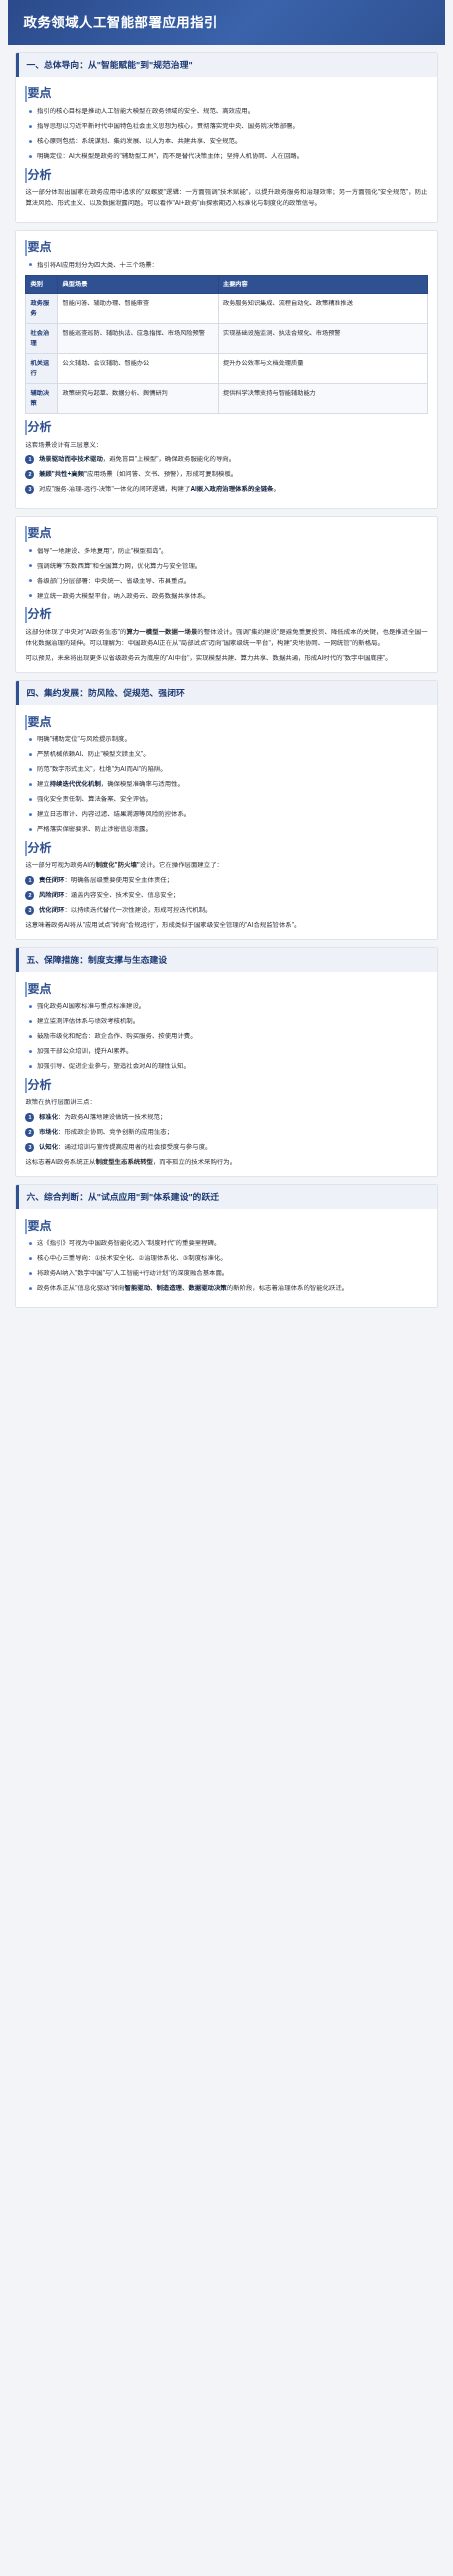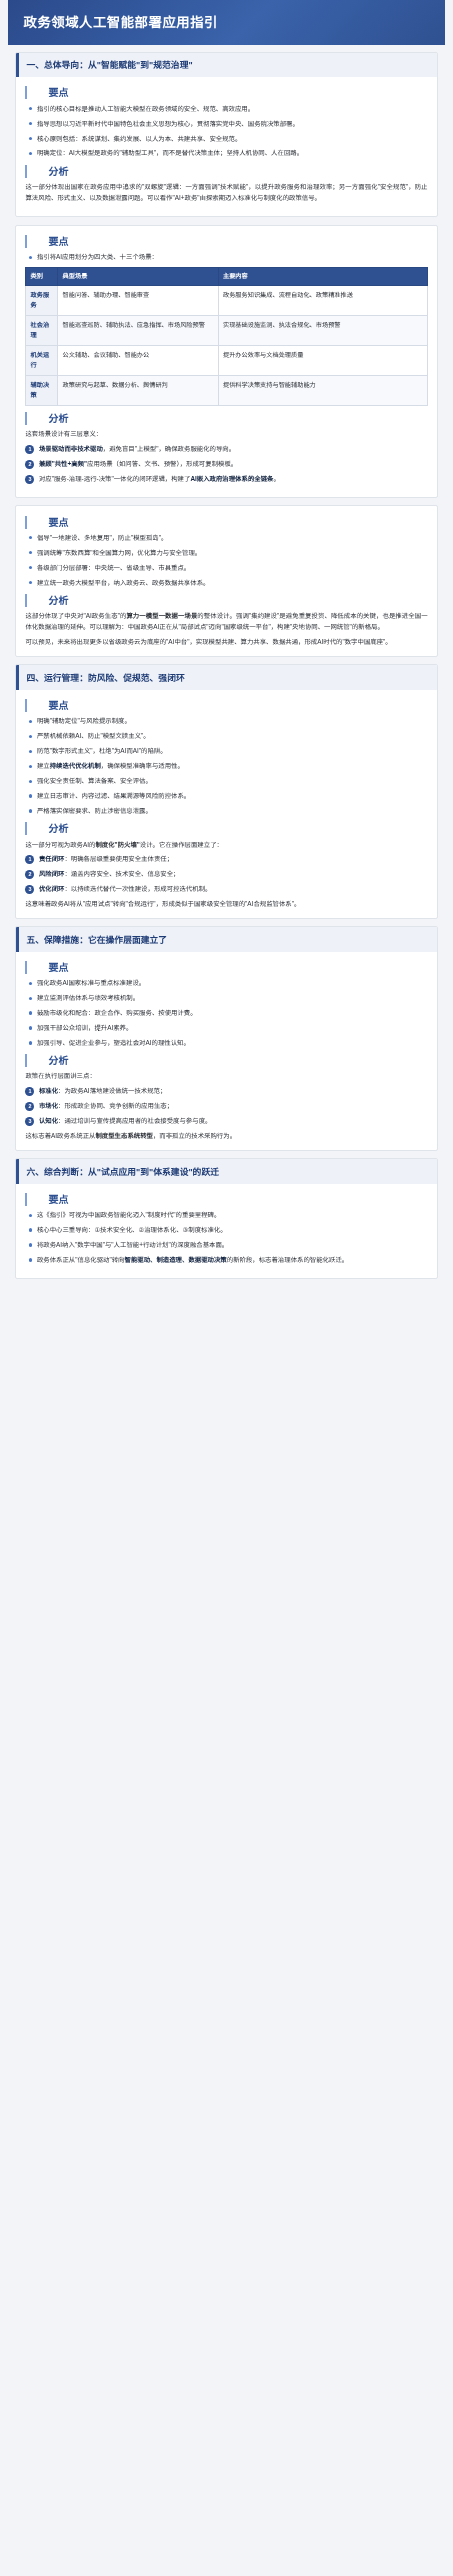--- a/index.html
+++ b/index.html
@@ -42,25 +42,25 @@
   }
   .section-head .title {
     font-size: 8.8px;
     font-weight: bold;
     color: #1f3c76;
     line-height: 1.4;
   }
   .section-body { padding: 3.1px 9.3px 8.2px 9.3px; }
 
   .sub-label {
-    font-size: 10px;
+    font-size: 12px;
     font-weight: bold;
     color: #2f5191;
     margin: 6.2px 0 4.1px 0;
-    padding-left: 21px;
+    padding-left: 0;
     border-left: 2.1px solid #7fa0d6;
     line-height: 1.3;
   }
   ul.points {
     margin: 0 0 2.1px 0;
     padding: 0 0 0 2.1px;
     list-style: none;
   }
   ul.points > li {
     position: relative;
@@ -259,21 +259,21 @@
         <li>建立统一政务大模型平台，纳入政务云、政务数据共享体系。</li>
       </ul>
       <div class="sub-label">分析</div>
       <p class="para">这部分体现了中央对"AI政务生态"的<b>算力一模型一数据一场景</b>的整体设计。强调"集约建设"是避免重复投资、降低成本的关键，也是推进全国一体化数据治理的延伸。可以理解为：中国政务AI正在从"局部试点"迈向"国家级统一平台"，构建"央地协同、一网统管"的新格局。</p>
       <p class="tail">可以预见，未来将出现更多以省级政务云为底座的"AI中台"，实现模型共建、算力共享、数据共通，形成AI时代的"数字中国底座"。</p>
     </div>
   </div>
 
   <div class="section">
     <div class="section-head">
-      <div class="title">四、运行管理：防风险、促规范、强闭环</div>
+      <div class="title">四、集约发展：防风险、促规范、强闭环</div>
     </div>
     <div class="section-body">
       <div class="sub-label">要点</div>
       <ul class="points">
         <li>明确"辅助定位"与风险提示制度。</li>
         <li>严禁机械依赖AI、防止"模型文牍主义"。</li>
         <li>防范"数字形式主义"，杜绝"为AI而AI"的陷阱。</li>
         <li>建立<b>持续迭代优化机制</b>，确保模型准确率与适用性。</li>
         <li>强化安全责任制、算法备案、安全评估。</li>
         <li>建立日志审计、内容过滤、结果溯源等风险防控体系。</li>
@@ -285,21 +285,21 @@
         <li><b>责任闭环</b>：明确各层级重要使用安全主体责任；</li>
         <li><b>风险闭环</b>：涵盖内容安全、技术安全、信息安全；</li>
         <li><b>优化闭环</b>：以持续迭代替代一次性建设，形成可控迭代机制。</li>
       </ol>
       <p class="tail">这意味着政务AI将从"应用试点"转向"合规运行"，形成类似于国家级安全管理的"AI合规监管体系"。</p>
     </div>
   </div>
 
   <div class="section">
     <div class="section-head">
-      <div class="title">五、保障措施：它在操作层面建立了</div>
+      <div class="title">五、保障措施：制度支撑与生态建设</div>
     </div>
     <div class="section-body">
       <div class="sub-label">要点</div>
       <ul class="points">
         <li>强化政务AI国家标准与重点标准建设。</li>
         <li>建立监测评估体系与绩效考核机制。</li>
         <li>鼓励市级化和配合：政企合作、购买服务、按使用计费。</li>
         <li>加强干部公众培训，提升AI素养。</li>
         <li>加强引导、促进企业参与，塑造社会对AI的理性认知。</li>
       </ul>

